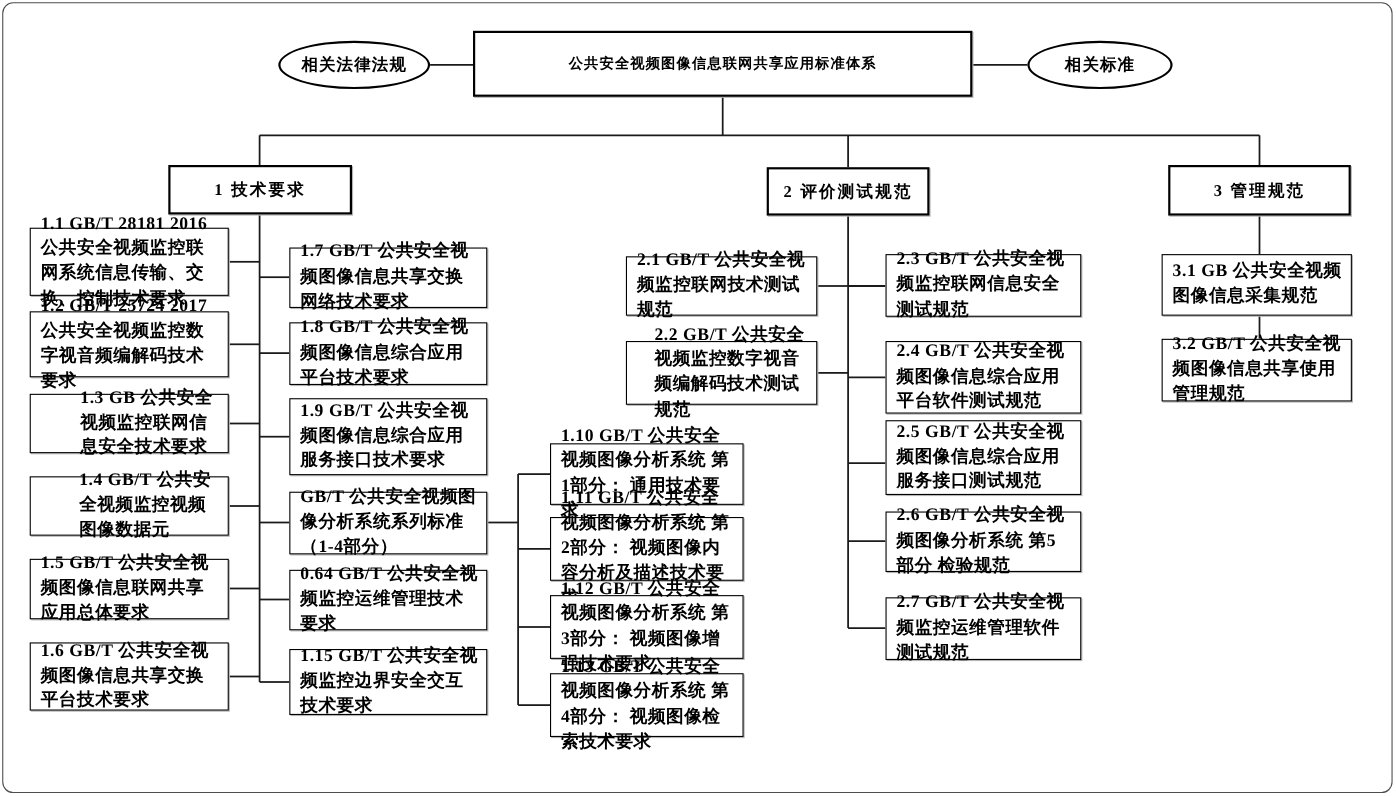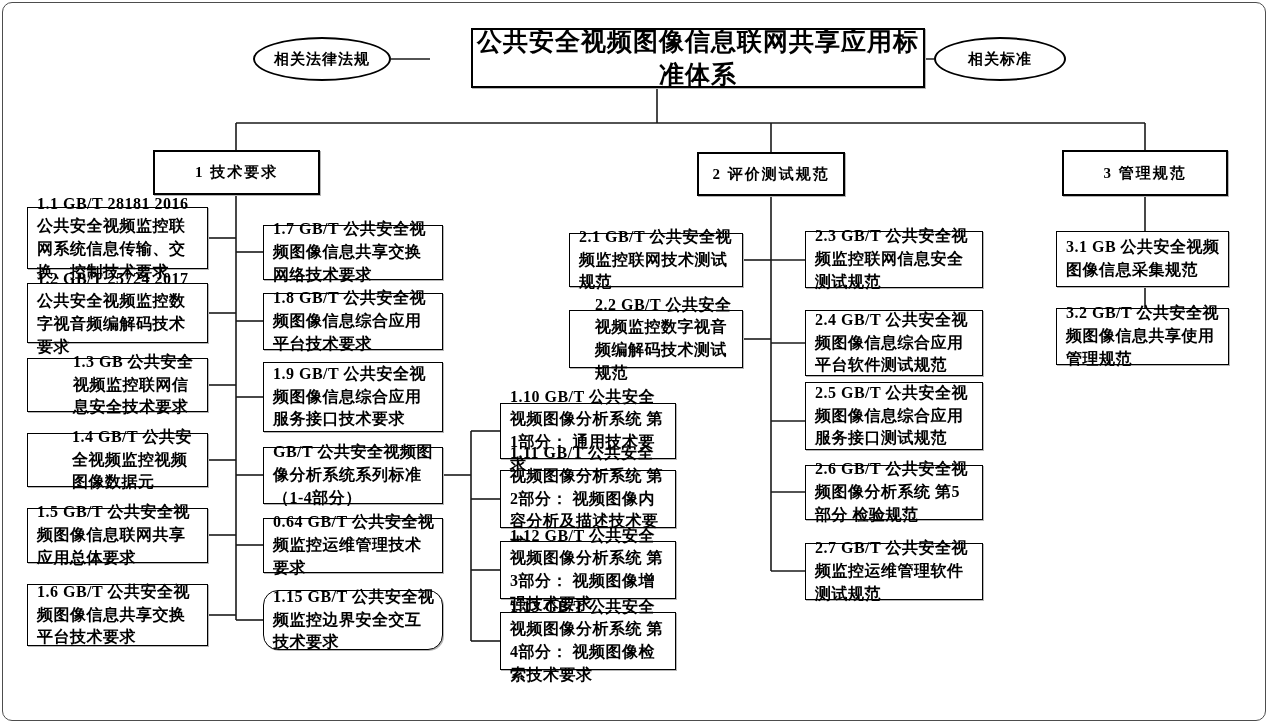--- a/index.html
+++ b/index.html
@@ -19,22 +19,22 @@
   }
   .body-box{
     font-size:16px;line-height:1.42;letter-spacing:0.5px;
     padding:3px 6px 3px 9px;text-align:left;
   }
   .header-box{
     justify-content:center;text-align:center;font-size:15px;
     border-width:2px;letter-spacing:2px;
   }
   .title-box{
-    justify-content:center;text-align:center;font-size:25px;
-    border-width:2px;letter-spacing:1px;margin-left:41px;
+    justify-content:center;text-align:center;font-size:13px;
+    border-width:2px;letter-spacing:1px;
   }
   .ellipse{
     border-radius:50%;justify-content:center;text-align:center;
     font-size:15px;border-width:2px;box-shadow:none;letter-spacing:1px;
   }
 </style>
 </head>
 <body>
 
 <div id="canvas">
@@ -87,21 +87,21 @@
       <div class="node body-box" style="left: 27px; top: 283px; width: 181px; height: 60px;">1.2 GB/T 25724 2017 公共安全视频监控数字视音频编解码技术要求</div>
       <div class="node body-box" style="left: 27px; top: 358px; width: 181px; height: 54px; padding-left: 45px;">1.3 GB 公共安全视频监控联网信息安全技术要求</div>
       <div class="node body-box" style="left: 27px; top: 433px; width: 181px; height: 54px; padding-left: 44px;">1.4 GB/T 公共安全视频监控视频图像数据元</div>
       <div class="node body-box" style="left: 27px; top: 508px; width: 181px; height: 55px;">1.5 GB/T 公共安全视频图像信息联网共享应用总体要求</div>
       <div class="node body-box" style="left: 27px; top: 584px; width: 181px; height: 62px;">1.6 GB/T 公共安全视频图像信息共享交换平台技术要求</div>
       <div class="node body-box" style="left: 263px; top: 225px; width: 180px; height: 55px;">1.7 GB/T 公共安全视频图像信息共享交换网络技术要求</div>
       <div class="node body-box" style="left: 263px; top: 293px; width: 180px; height: 57px;">1.8 GB/T 公共安全视频图像信息综合应用平台技术要求</div>
       <div class="node body-box" style="left: 263px; top: 362px; width: 180px; height: 70px;">1.9 GB/T 公共安全视频图像信息综合应用服务接口技术要求</div>
       <div class="node body-box" style="left: 263px; top: 447px; width: 180px; height: 57px;">GB/T 公共安全视频图像分析系统系列标准（1-4部分）</div>
       <div class="node body-box" style="left: 263px; top: 518px; width: 180px; height: 55px;">0.64 GB/T 公共安全视频监控运维管理技术要求</div>
-      <div class="node body-box" style="left: 263px; top: 590px; width: 180px; height: 60px; border-radius: 15px;">1.15 GB/T 公共安全视频监控边界安全交互技术要求</div>
+      <div class="node body-box" style="left: 263px; top: 590px; width: 180px; height: 60px;">1.15 GB/T 公共安全视频监控边界安全交互技术要求</div>
       <div class="node body-box" style="left: 500px; top: 403px; width: 176px; height: 56px;">1.10 GB/T 公共安全视频图像分析系统 第1部分： 通用技术要求</div>
       <div class="node body-box" style="left: 500px; top: 470px; width: 176px; height: 58px;">1.11 GB/T 公共安全视频图像分析系统 第2部分： 视频图像内容分析及描述技术要求</div>
       <div class="node body-box" style="left: 500px; top: 541px; width: 176px; height: 58px;">1.12 GB/T 公共安全视频图像分析系统 第3部分： 视频图像增强技术要求</div>
       <div class="node body-box" style="left: 500px; top: 612px; width: 176px; height: 58px;">1.13 GB/T 公共安全视频图像分析系统 第4部分： 视频图像检索技术要求</div>
       <div class="node body-box" style="left: 569px; top: 233px; width: 174px; height: 54px;">2.1 GB/T 公共安全视频监控联网技术测试规范</div>
       <div class="node body-box" style="left: 569px; top: 310px; width: 174px; height: 58px; padding-left: 25px;">2.2 GB/T 公共安全视频监控数字视音频编解码技术测试规范</div>
       <div class="node body-box" style="left: 805px; top: 231px; width: 178px; height: 57px;">2.3 GB/T 公共安全视频监控联网信息安全测试规范</div>
       <div class="node body-box" style="left: 805px; top: 310px; width: 178px; height: 66px;">2.4 GB/T 公共安全视频图像信息综合应用平台软件测试规范</div>
       <div class="node body-box" style="left: 805px; top: 382px; width: 178px; height: 68px;">2.5 GB/T 公共安全视频图像信息综合应用服务接口测试规范</div>
       <div class="node body-box" style="left: 805px; top: 465px; width: 178px; height: 55px;">2.6 GB/T 公共安全视频图像分析系统 第5部分 检验规范</div>

